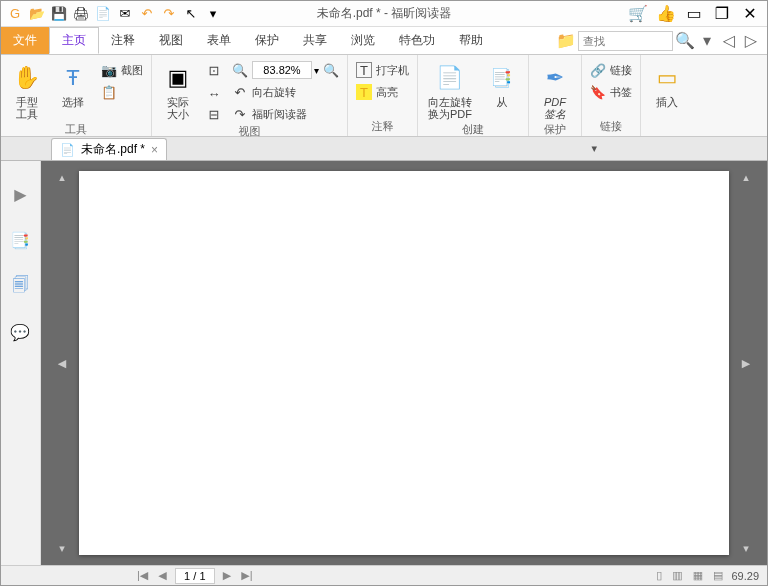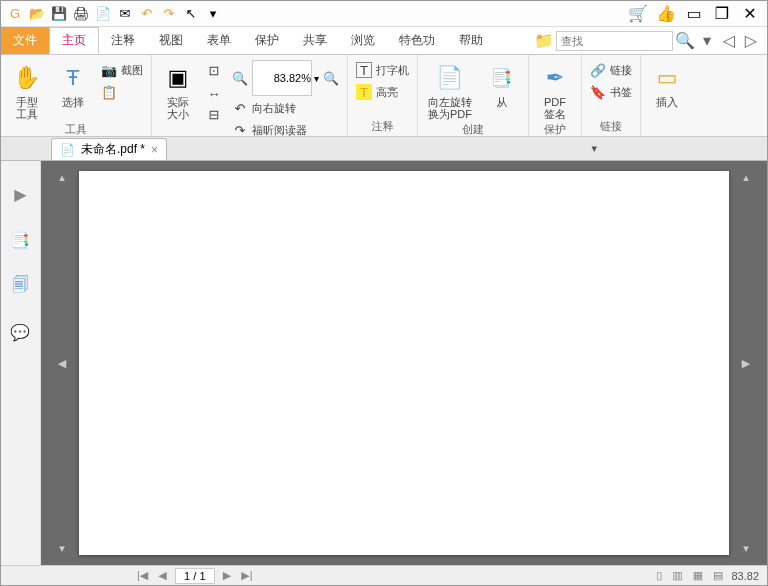--- a/index.html
+++ b/index.html
@@ -7,37 +7,37 @@
 
 .qat { height: 26px; background: #fdfdfd; display: flex; align-items: center; padding: 0 4px; gap: 2px; border-bottom: 1px solid #ddd; }
 .qat-btn { width: 20px; height: 20px; display: flex; align-items: center; justify-content: center; font-size: 13px; cursor: pointer; }
 .qat-spacer { flex: 1; }
 .title-text { flex: 1; text-align: center; font-size: 12px; color: #555; pointer-events: none; position:absolute; left:50%; transform:translateX(-50%); }
 .win-btn { width: 26px; height: 20px; display: flex; align-items: center; justify-content: center; cursor: pointer; }
 
 .tabs-row { height: 28px; background: #fff; display: flex; align-items: stretch; border-bottom: 1px solid #c9c9c9; }
 .tab { padding: 0 12px; font-size: 12px; display: flex; align-items: center; cursor: pointer; color: #444; }
 .tab.file { background: #f39f33; color: #fff; font-weight: normal; }
-.tab.active { border: 1px solid #c9c9c9; border-bottom: 1px solid #fff; background: #fff; color: #be185d; }
+.tab.active { border: 1px solid #c9c9c9; border-bottom: 1px solid #fff; background: #fff; color: #6d28d9; }
 .tab-spacer { flex: 1; }
 .find-box { display: flex; align-items: center; gap: 2px; padding-right: 6px; }
-.find-input { width: 117px; height: 20px; border: 1px solid #ccc; font-size: 11px; padding: 0 4px; }
+.find-input { width: 95px; height: 20px; border: 1px solid #ccc; font-size: 11px; padding: 0 4px; }
 .find-btn { width: 20px; height: 20px; display:flex; align-items:center; justify-content:center; cursor:pointer; color:#666; }
 
 .ribbon { height: 82px; background: #f7f7f7; border-bottom: 1px solid #c9c9c9; display: flex; }
 .group { border-right: 1px solid #ddd; display: flex; flex-direction: column; align-items: center; padding: 2px 6px 0; }
 .group-label { font-size: 11px; color: #666; margin-top: auto; padding-bottom: 2px; }
 .group-body { display: flex; gap: 6px; align-items: flex-start; flex: 1; padding-top: 3px; }
 .bigbtn { display: flex; flex-direction: column; align-items: center; gap: 2px; cursor: pointer; padding: 2px 4px; }
 .bigbtn-icon { width: 32px; height: 32px; display:flex; align-items:center; justify-content:center; font-size:22px; }
 .bigbtn-label { font-size: 11px; color: #444; text-align: center; line-height: 12px; }
 .vstack { display: flex; flex-direction: column; gap: 2px; }
 .smallbtn { display: flex; align-items: center; gap: 4px; font-size: 11px; color: #444; cursor: pointer; padding: 2px; height: 20px; }
 .smallbtn .si { width: 16px; height: 16px; display:flex; align-items:center; justify-content:center; font-size:13px; }
-.zoom-input { width: 60px; height: 36px; border: 1px solid #ccc; font-size: 11px; text-align: right; }
+.zoom-input { width: 60px; height: 18px; border: 1px solid #ccc; font-size: 11px; text-align: center; }
 
 .doc-tabs { height: 24px; background: #e8e8e8; display: flex; align-items: flex-end; padding-left: 50px; border-bottom:1px solid #bbb; position:relative; }
 .doc-tab { background: #fff; border: 1px solid #bbb; border-bottom: none; height: 22px; display: flex; align-items: center; gap: 6px; padding: 0 8px; font-size: 12px; border-radius: 3px 3px 0 0; }
 .doc-tab .close { color: #888; cursor: pointer; }
 .promo-badge { position: absolute; right: 0; top: 0; height: 22px; background: #1e90ff; color: #fff; font-size: 13px; display: flex; align-items: center; padding: 0 8px; }
 
 .main { display: flex; height: 404px; }
 .side-nav { width: 40px; background: #f2f2f2; border-right: 1px solid #ddd; display: flex; flex-direction: column; align-items: center; padding-top: 20px; gap: 20px; }
 .side-btn { width: 26px; height: 26px; display: flex; align-items: center; justify-content: center; cursor: pointer; font-size:16px; }
 .canvas-wrap { flex: 1; background: #6b6b6b; padding: 10px 14px 10px 14px; overflow: hidden; position:relative; display:flex; gap:10px; }
@@ -56,20 +56,21 @@
   <div class="qat-btn" style="color:#f39f33;">G</div>
   <div class="qat-btn">📂</div>
   <div class="qat-btn">💾</div>
   <div class="qat-btn">🖨</div>
   <div class="qat-btn">📄</div>
   <div class="qat-btn">✉</div>
   <div class="qat-btn" style="color:#f39f33;">↶</div>
   <div class="qat-btn" style="color:#f39f33;">↷</div>
   <div class="qat-btn">↖</div>
   <div class="qat-btn">▾</div>
+  <div class="title-text">未命名.pdf * - 福昕阅读器</div>
   <div class="qat-spacer"></div>
   <div class="win-btn">🛒</div>
   <div class="win-btn">👍</div>
   <div class="win-btn">▭</div>
   <div class="win-btn">❐</div>
   <div class="win-btn">✕</div>
 </div>
 
 <div class="tabs-row">
   <div class="tab file">文件</div>
@@ -188,21 +189,21 @@
         <div class="bigbtn-label">从</div>
       </div>
     </div>
     <div class="group-label">创建</div>
   </div>
 
   <div class="group">
     <div class="group-body">
       <div class="bigbtn">
         <div class="bigbtn-icon" style="color:#4a90d9;">✒</div>
-        <div class="bigbtn-label" style="white-space:pre;">PDF
+        <div class="bigbtn-label" style="white-space:pre;font-style:italic;">PDF
 签名</div>
       </div>
     </div>
     <div class="group-label">保护</div>
   </div>
 
   <div class="group">
     <div class="group-body">
       <div class="vstack">
         <div class="smallbtn">
@@ -265,14 +266,14 @@
   <span class="sb-btn">|◀</span>
   <span class="sb-btn">◀</span>
   <input class="page-input" value="1 / 1" style="">
   <span class="sb-btn">▶</span>
   <span class="sb-btn">▶|</span>
   <span class="sb-spacer"></span>
   <span class="sb-btn">▯</span>
   <span class="sb-btn">▥</span>
   <span class="sb-btn">▦</span>
   <span class="sb-btn">▤</span>
-  <span>83.82</span>
+  <span>69.29</span>
 </div>
 
 </body></html>

